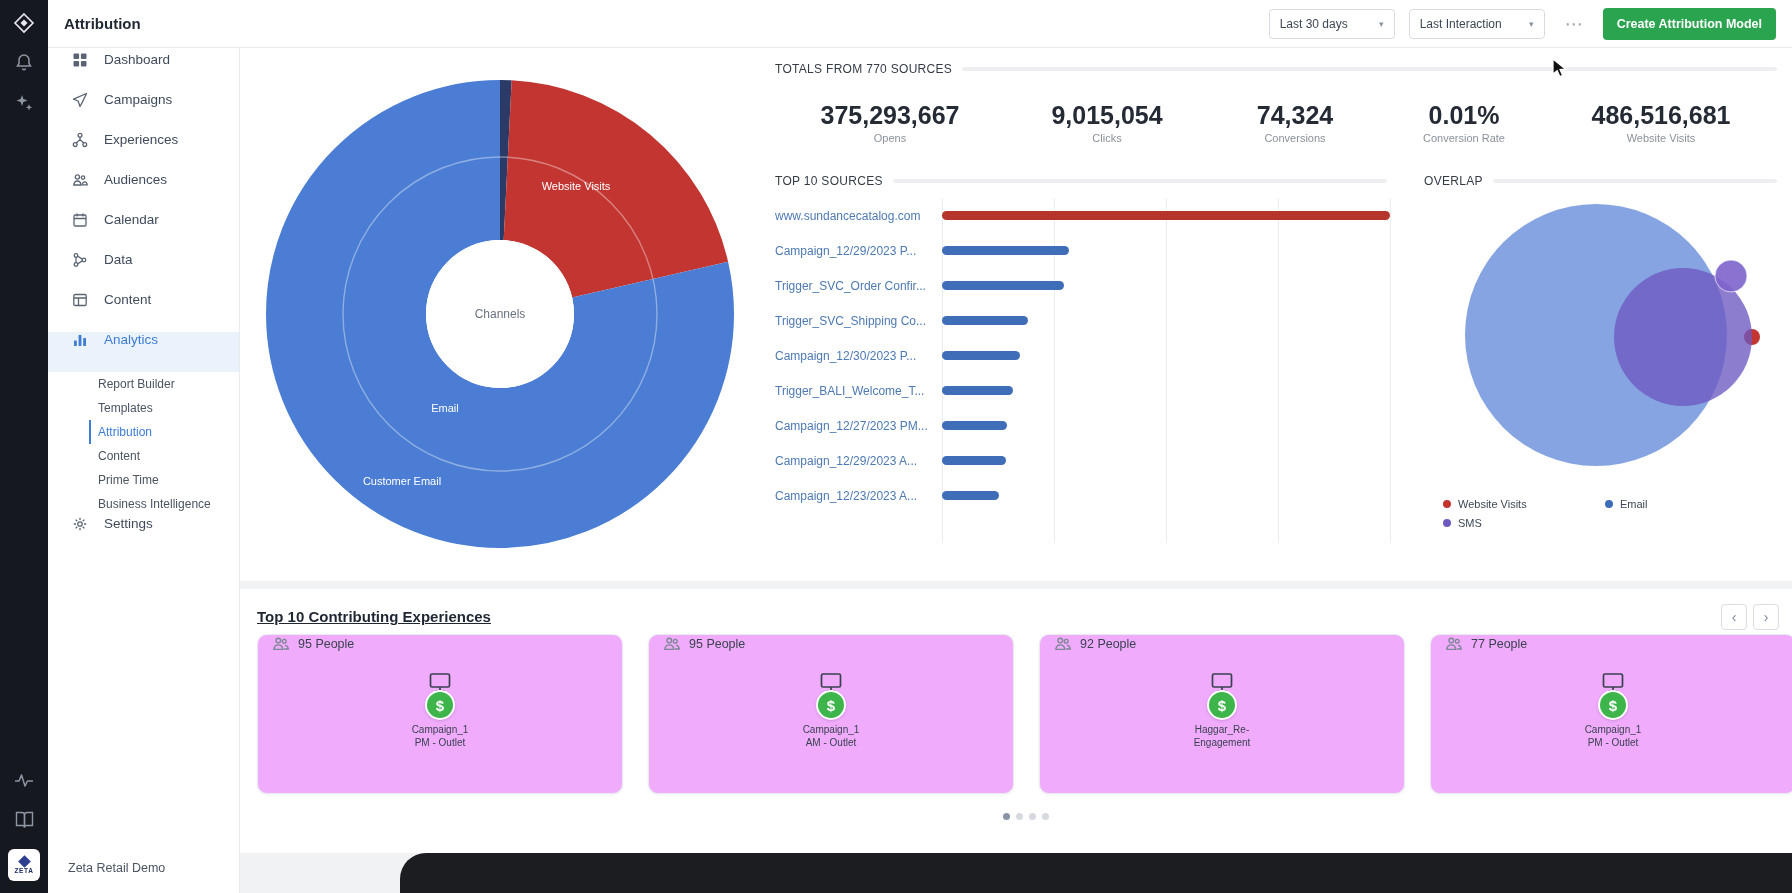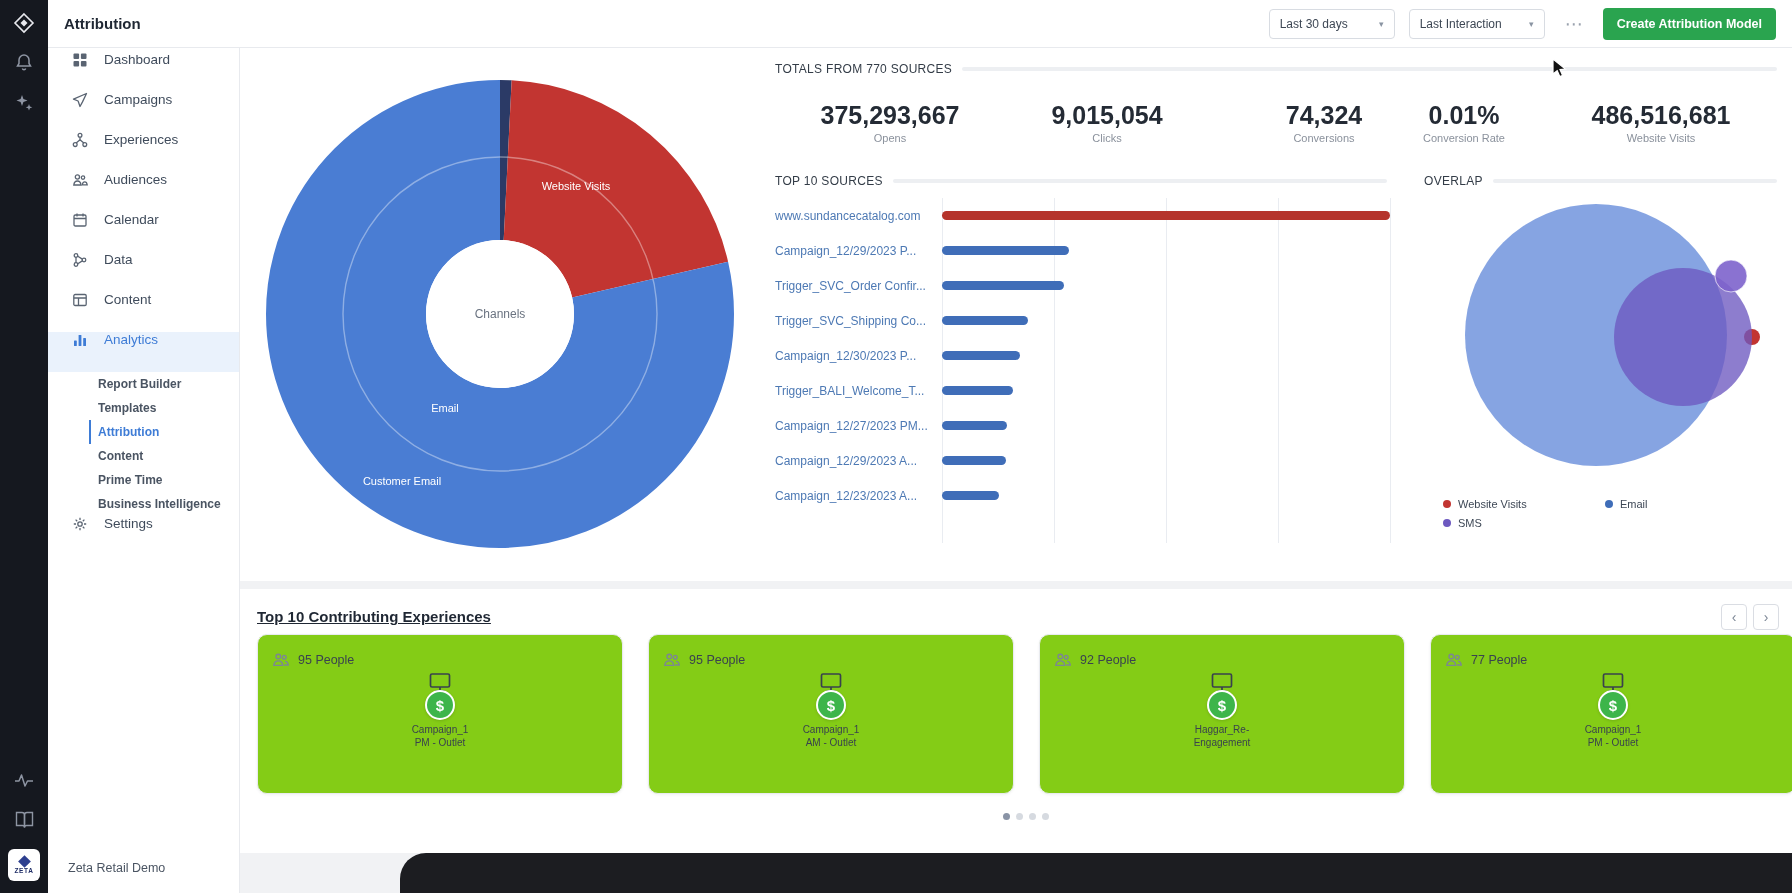--- a/index.html
+++ b/index.html
@@ -27,21 +27,21 @@
   .more-btn { color:#9aa2ae; font-size:18px; background:none; border:none; cursor:pointer; padding:0 6px; font-family:inherit; }
   .create-btn { background:#2aa44f; color:#fff; font-size:12.5px; font-weight:bold; height:32px; padding:0 14px; border:none; border-radius:4px; display:flex; align-items:center; cursor:pointer; font-family:inherit; }
 
   
   .sidebar { position:absolute; left:48px; top:48px; width:192px; bottom:0; background:#fff; border-right:1px solid #e8eaee; padding-top:4px; z-index:5; }
   .side-item { display:flex; align-items:flex-start; height:40px; padding-left:24px; gap:16px; font-size:13.5px; color:#3f4b5b; cursor:pointer; }
   .side-item.active { background:#eaf2fc; color:#3e7cd6; }
   .side-icon { width:16px; height:16px; display:flex; align-items:center; justify-content:center; color:#5a6472; }
   .side-item.active .side-icon { color:#3e7cd6; }
   .side-icon svg { width:16px; height:16px; }
-  .side-sub { display:flex; align-items:center; height:24px; margin-left:41px; padding-left:7px; font-size:12px; color:#4a5462; border-left:2px solid transparent; cursor:pointer;font-weight:bold; }
+  .side-sub { display:flex; align-items:center; height:24px; margin-left:41px; padding-left:7px; font-size:12px; color:#4a5462; border-left:2px solid transparent; cursor:pointer; }
   .side-sub.active { color:#3e7cd6; border-left-color:#3e7cd6; }
   .side-footer { position:absolute; bottom:18px; left:20px; font-size:12.5px; color:#4a5462; }
 
   
   .main { position:absolute; left:240px; top:48px; right:0; bottom:0; }
   .charts { position:absolute; left:0; top:0; right:0; height:533px; background:#fff; }
 
   
   .donut-wrap { position:absolute; left:26px; top:32px; width:468px; height:468px; }
   .donut-label { position:absolute; transform:translate(-50%,-50%); color:#fff; font-size:11px; white-space:nowrap; pointer-events:none; }
@@ -73,21 +73,21 @@
   #venn-legend { position:absolute; left:1203px; top:450px; width:345px; display:flex; flex-wrap:wrap; row-gap:7px; }
   .legend-item { width:162px; display:flex; align-items:center; gap:7px; font-size:11px; color:#3e4856; }
   .legend-dot { width:8px; height:8px; border-radius:50%; flex:none; }
 
   
   .exp { position:absolute; left:0; top:541px; right:0; height:264px; background:#fff; overflow:hidden; }
   .exp-title { position:absolute; left:17px; top:19px; font-size:15px; font-weight:bold; color:#1f2733;text-decoration:underline; }
   .nav-btn { position:absolute; top:15px; width:26px; height:26px; border:1px solid #dadde3; border-radius:4px; background:#fff; color:#7c8695; display:flex; align-items:center; justify-content:center; font-size:14px; cursor:pointer; font-family:inherit; }
   .nav-prev { left:1481px; } .nav-next { left:1513px; }
   #cards { position:absolute; left:17px; top:45px; display:flex; gap:25px; }
-  .card { width:366px; height:160px; background:#84cc16; border:1px solid #e9ebef; border-radius:10px; box-shadow:0 1px 3px rgba(20,30,50,.06); position:relative; padding:16px 14px; flex:none; cursor:pointer; }
+  .card { width:366px; height:160px; background:#f0abfc; border:1px solid #e9ebef; border-radius:10px; box-shadow:0 1px 3px rgba(20,30,50,.06); position:relative; padding:0 14px; flex:none; cursor:pointer; }
   .card-head { display:flex; align-items:center; gap:8px; color:#3a434f; font-size:12.5px; }
   .people-ico { color:#7c8695; display:flex; } .people-ico svg { width:18px; height:18px; }
   .card-center { position:absolute; left:0; right:0; top:36px; display:flex; flex-direction:column; align-items:center; }
   .monitor { color:#39424e; display:flex; } .monitor svg { width:24px; height:24px; }
   .dollar { width:30px; height:30px; margin-top:-5px; background:#3db54a; border:2px solid #fff; border-radius:50%; color:#fff; font-size:15px; font-weight:bold; display:flex; align-items:center; justify-content:center; box-shadow:0 1px 3px rgba(0,0,0,.15); }
   .card-name { margin-top:4px; max-width:66px; font-size:10px; line-height:1.25; text-align:center; color:#39424e; overflow-wrap:break-word; }
   #dots { position:absolute; left:786px; top:224px; transform:translateX(-50%); display:flex; gap:6px; }
   .dot { width:7px; height:7px; border-radius:50%; background:#d6dae0; cursor:pointer; }
   .dot.active { background:#8a94a6; }
 
@@ -383,21 +383,21 @@
         </div>
 
     <div class="stat" style="left: 650px;">
           <div class="stat-value">375,293,667</div>
           <div class="stat-label">Opens</div>
         </div>
         <div class="stat" style="left: 867px;">
           <div class="stat-value">9,015,054</div>
           <div class="stat-label">Clicks</div>
         </div>
-        <div class="stat" style="left: 1084px;">
+        <div class="stat" style="left: 1055px;">
           <div class="stat-value">74,324</div>
           <div class="stat-label">Conversions</div>
         </div>
         <div class="stat" style="left: 1224px;">
           <div class="stat-value">0.01%</div>
           <div class="stat-label">Conversion Rate</div>
         </div>
         <div class="stat" style="left: 1421px;">
           <div class="stat-value">486,516,681</div>
           <div class="stat-label">Website Visits</div>

